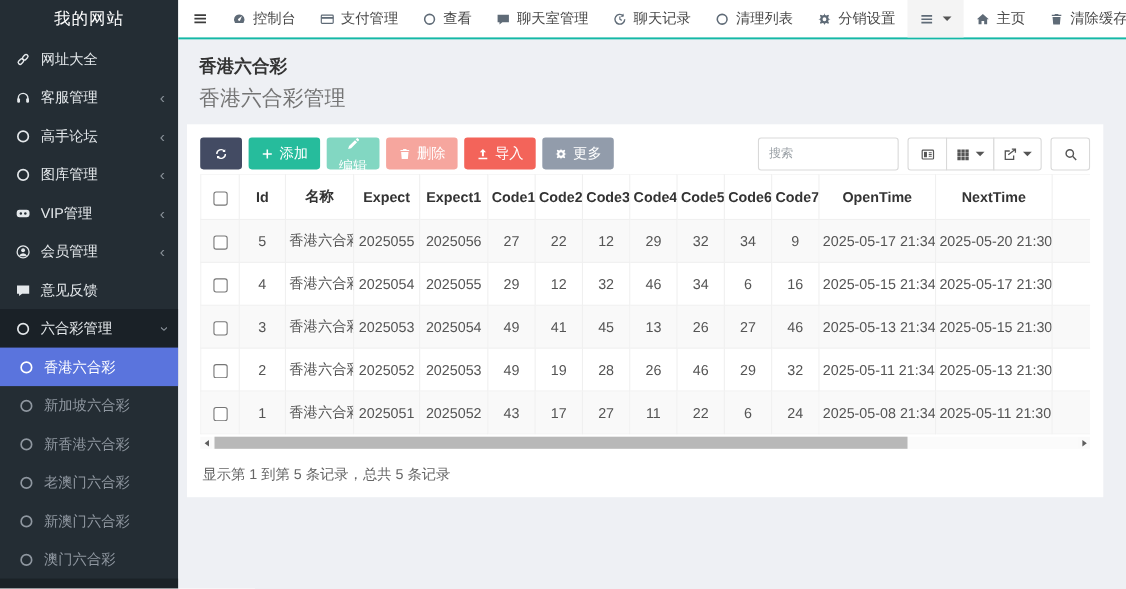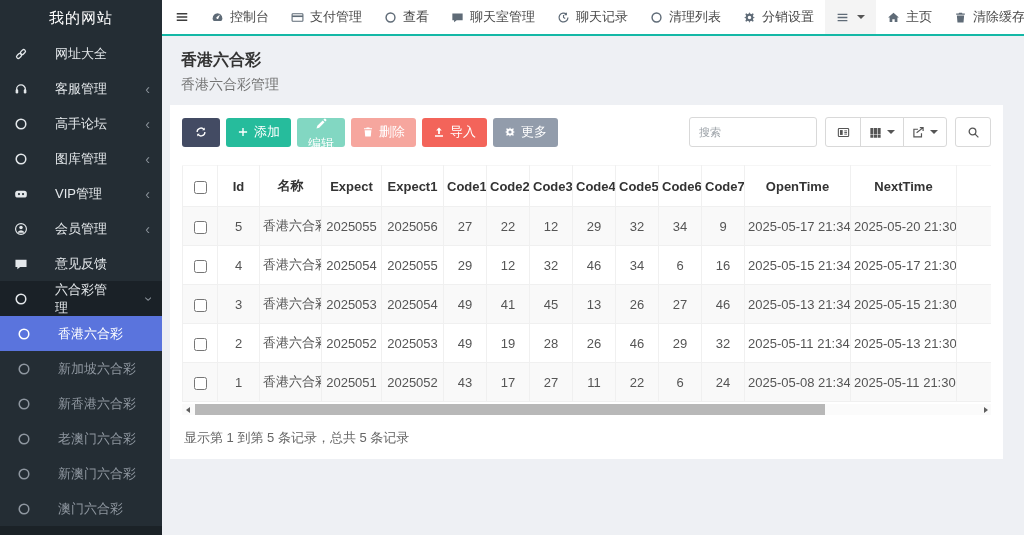--- a/index.html
+++ b/index.html
@@ -7,21 +7,21 @@
   body {
     width:1024px; height:535px; overflow:hidden;
     font-family:"Liberation Sans","DejaVu Sans",sans-serif;
     font-size:13px; color:#555; background:#eef0f4;
   }
   .app { display:flex; width:1024px; height:535px; }
 
   
   .sidebar { flex:0 0 162px; width:162px; background:var(--sidebar-bg,#242d34); display:flex; flex-direction:column; }
   .sidebar-title { height:36px; line-height:36px; text-align:center; color:#fff; font-size:15px; letter-spacing:1px; }
-  .side-item { height:35px; display:flex; align-items:center; gap:27px; padding:0 12px 0 14px; font-size:13px; color:#e4e8eb; cursor:pointer; }
+  .side-item { height:35px; display:flex; align-items:center; gap:9px; padding:0 12px 0 14px; font-size:13px; color:#e4e8eb; cursor:pointer; }
   .side-item .icon { width:14px; height:14px; flex:none; }
   .side-item.expanded { background:#1a2127; }
   .side-item .chev { margin-left:auto; color:#8a929a; font-size:14px; line-height:1; }
   .side-item .chev.down { transform:rotate(-90deg); }
   .side-item.sub { color:#8f97a0; padding-left:17px; }
   .side-item.sub.active { background:var(--accent-blue,#5a74dd); color:#fff; }
   .sidebar-bottom { margin-top:auto; height:9px; background:#1b2227; }
 
   
   .main { flex:1; display:flex; flex-direction:column; height:535px; overflow:hidden; }
@@ -31,26 +31,26 @@
   .nav-item.hamburger .icon { width:14px; height:14px; color:#3c3c3c; }
   .nav-item.open { background:#f4f4f4; }
   .nav-links { display:flex; height:100%; align-items:center; }
   .caret { display:inline-block; width:0; height:0; border-left:4px solid transparent; border-right:4px solid transparent; border-top:4px solid #555; margin-left:2px; }
   .icon { display:inline-flex; }
   .icon svg { width:100%; height:100%; display:block; }
 
   .content { flex:1; overflow:hidden; background:#eef0f4; }
   .content-header { padding:14px 20px 11px 19px; }
   .page-title { font-size:16px; font-weight:bold; color:#333; }
-  .page-subtitle { font-size:14px; color:#747474; margin-top:5px; }
+  .page-subtitle { font-size:19px; color:#747474; margin-top:5px; }
 
   .card { background:#fff; margin:0 21px 0 8px; padding:12px; min-height:296px; }
 
   
-  .toolbar { display:flex; justify-content:space-between; align-items:center; margin-bottom:18px; }
+  .toolbar { display:flex; justify-content:space-between; align-items:flex-start; margin-bottom:3px; }
   .btn-row { display:flex; gap:6px; }
   .btn { height:29px; padding:0 11px; border:none; border-radius:3px; color:#fff; font-size:13px; display:inline-flex; align-items:center; gap:5px; cursor:pointer; font-family:inherit; }
   .btn .icon { width:12px; height:12px; }
   .btn .blbl:empty { display:none; }
   .s-dark { background:var(--dark-btn,#434b63); padding:0 13px; }
   .s-green { background:var(--green,#26bc9c); }
   .s-green-light { background:#82d7c2;flex-direction:column; }
   .s-red { background:var(--red,#f3645a); }
   .s-red-light { background:#f6a69e; }
   .s-gray { background:var(--gray-btn,#929cab); }

